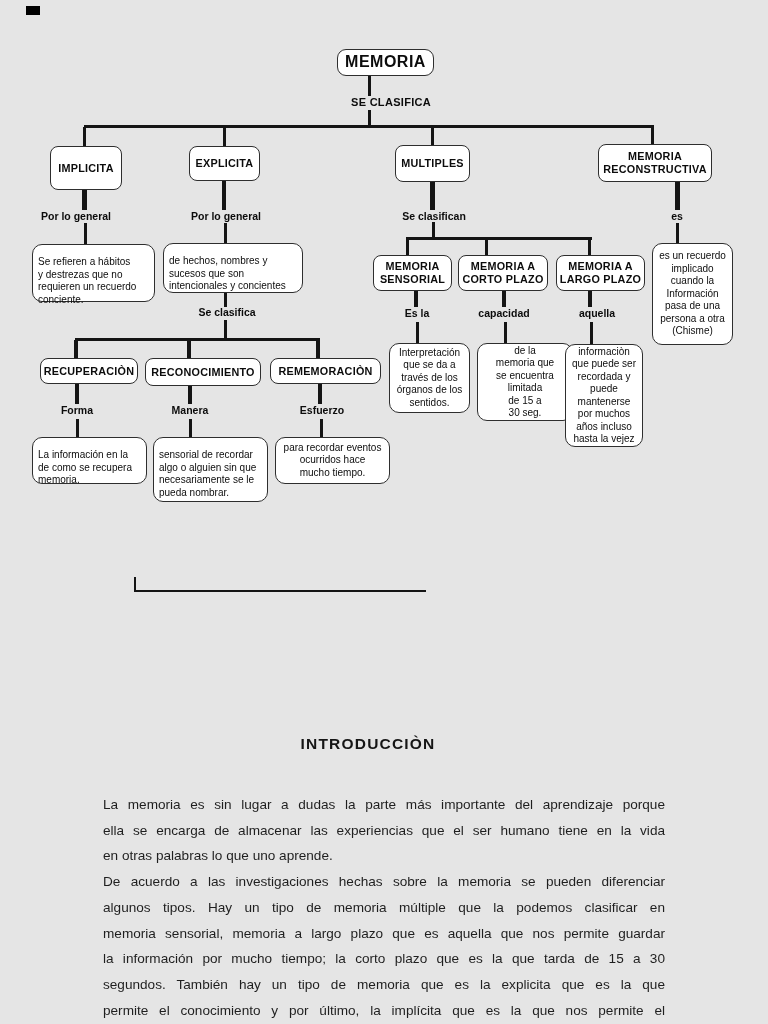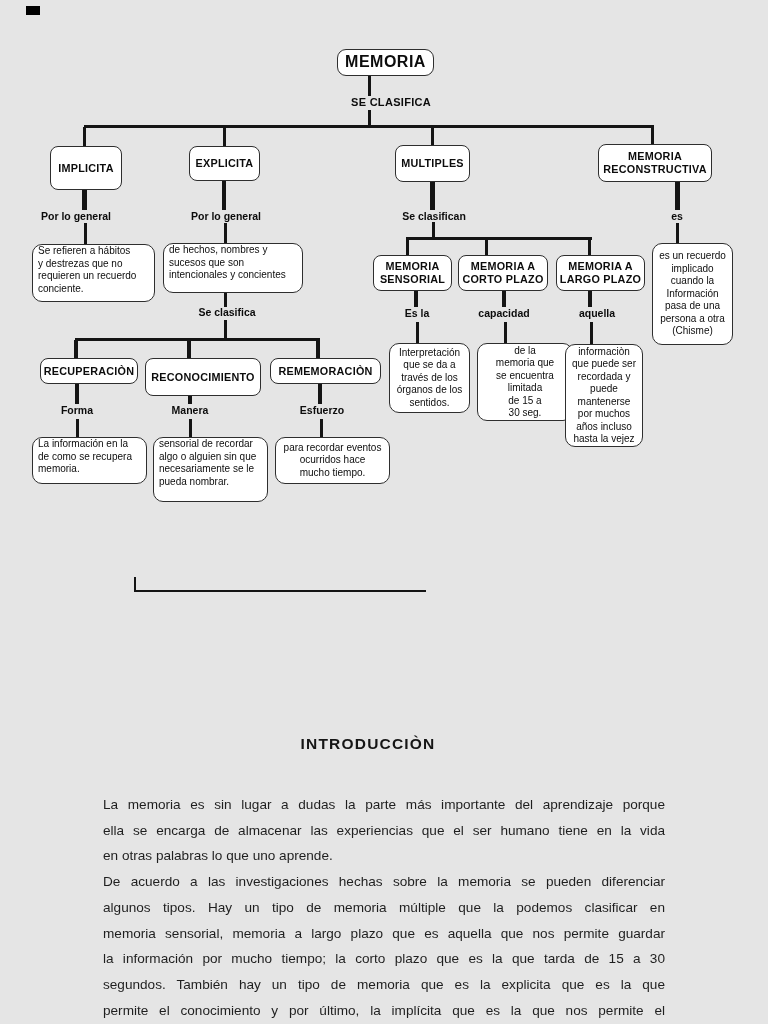--- a/index.html
+++ b/index.html
@@ -12,21 +12,21 @@
   .node {
     position:absolute; border:1.6px solid #2e2e2e; border-radius:8px; background:#fff;
     display:flex; align-items:center; justify-content:center; text-align:center;
     font-weight:bold; font-size:10.8px; letter-spacing:.25px; line-height:12.6px;
     white-space:pre-line; color:#0c0c0c;
   }
   .node.root { font-size:16px; letter-spacing:.5px; border-radius:9px; border-width:1.8px; }
   
   .detail {
     position:absolute; border:1.5px solid #2e2e2e; border-radius:10px; background:#fff;
-    font-size:10px; line-height:12.5px; padding:0 5px; white-space:pre-line; color:#0c0c0c;
+    font-size:10px; line-height:12.5px; padding:11px 5px; white-space:pre-line; color:#0c0c0c;
   }
   .detail.center { text-align:center; display:flex; align-items:center; justify-content:center; padding:10px 3px; }
   
   .llabel {
     position:absolute; width:100px; font-weight:bold; font-size:10.5px;
     text-align:center; line-height:12px; color:#0c0c0c;
   }
   .llabel.big { font-size:11px; letter-spacing:.3px; }
   
   .ln { position:absolute; background:#141414; display:block; }
@@ -94,21 +94,21 @@
     <i class="ln" style="left:134px;top:577px;width:2px;height:15px"></i>
     <i class="ln" style="left:134px;top:590px;width:292px;height:2px"></i>
 
     <div class="node root" style="left:337px;top:49px;width:97px;height:27px">MEMORIA</div>
     <div class="node" style="left:50px;top:146px;width:72px;height:44px">IMPLICITA</div>
     <div class="node" style="left:189px;top:146px;width:71px;height:35px">EXPLICITA</div>
     <div class="node" style="left:395px;top:145px;width:75px;height:37px">MULTIPLES</div>
     <div class="node" style="left:598px;top:144px;width:114px;height:38px">MEMORIA
 RECONSTRUCTIVA</div>
     <div class="node" style="left:40px;top:358px;width:98px;height:26px">RECUPERACIÒN</div>
-    <div class="node" style="left:145px;top:358px;width:116px;height:38px">RECONOCIMIENTO</div>
+    <div class="node" style="left:145px;top:358px;width:116px;height:28px">RECONOCIMIENTO</div>
     <div class="node" style="left:270px;top:358px;width:111px;height:26px">REMEMORACIÒN</div>
     <div class="node" style="left:373px;top:255px;width:79px;height:36px">MEMORIA
 SENSORIAL</div>
     <div class="node" style="left:458px;top:255px;width:90px;height:36px">MEMORIA A
 CORTO PLAZO</div>
     <div class="node" style="left:556px;top:255px;width:89px;height:36px">MEMORIA A
 LARGO PLAZO</div>
 
     <div class="llabel big" style="left:341px;top:96px">SE CLASIFICA</div>
     <div class="llabel" style="left:26px;top:210px">Por lo general</div>

